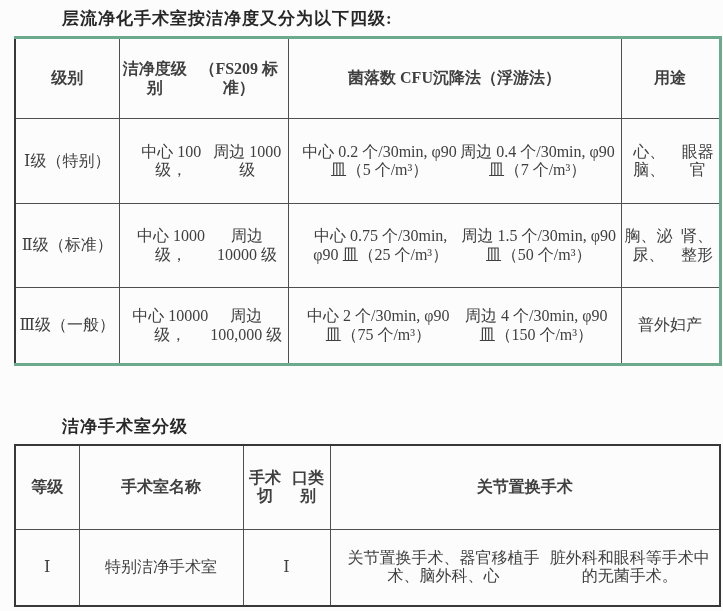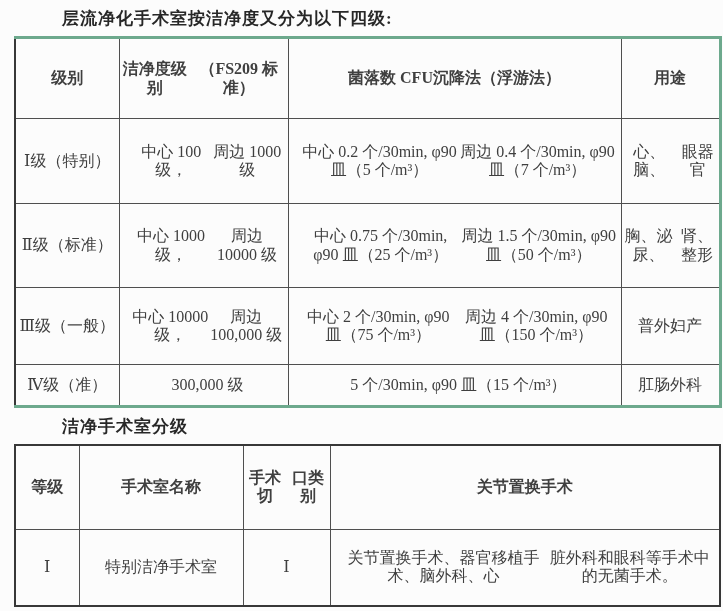--- a/index.html
+++ b/index.html
@@ -158,42 +158,20 @@
       </div>
     </td>
     <td class="center tight">
       <div class="lines">
         <div>普外</div>
         <div>妇产</div>
       </div>
     </td>
   </tr>
 
-  <tr>
-    <td class="center">
-      <div class="lines">
-            <div>Ⅳ级（准）</div>
-          </div>
-    </td>
-    <td class="left">
-      <div class="lines">
-            <div>300,000 级</div>
-          </div>
-    </td>
-    <td class="left">
-      <div class="lines">
-            <div>5 个/30min, φ90 皿（15 个/m³）</div>
-          </div>
-    </td>
-    <td class="center">
-      <div class="lines">
-            <div>肛肠外科</div>
-          </div>
-    </td>
-  </tr>
 </tbody>
   </table>
 
 <div id="title2" class="doc-title">洁净手术室分级</div>
 
 <table id="t2">
   <colgroup>
     <col style="width:64px">
       <col style="width:164px">
       <col style="width:87px">

